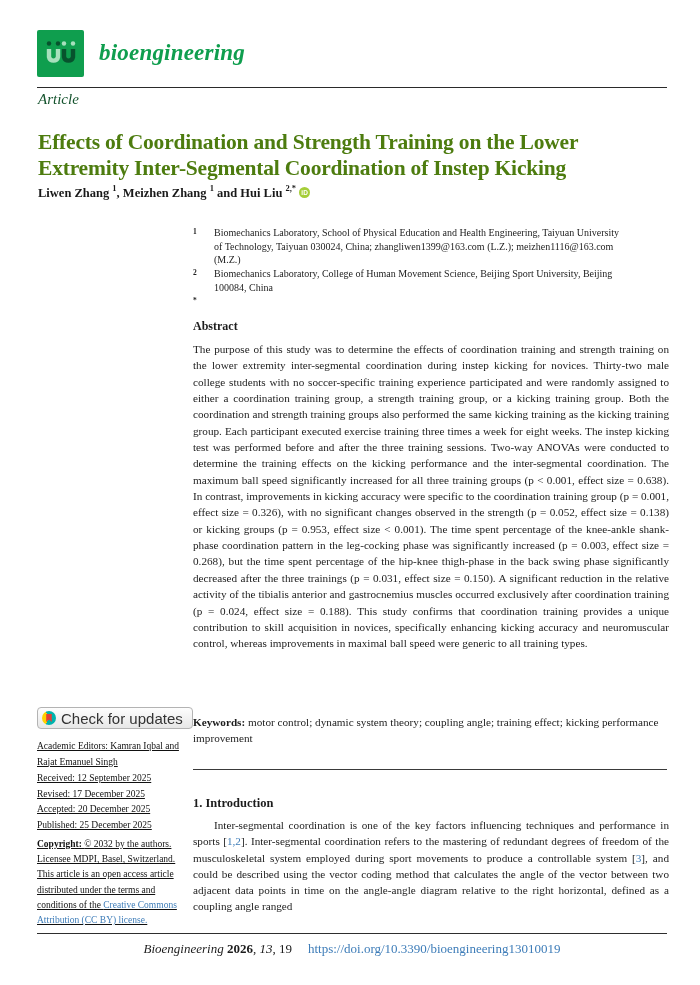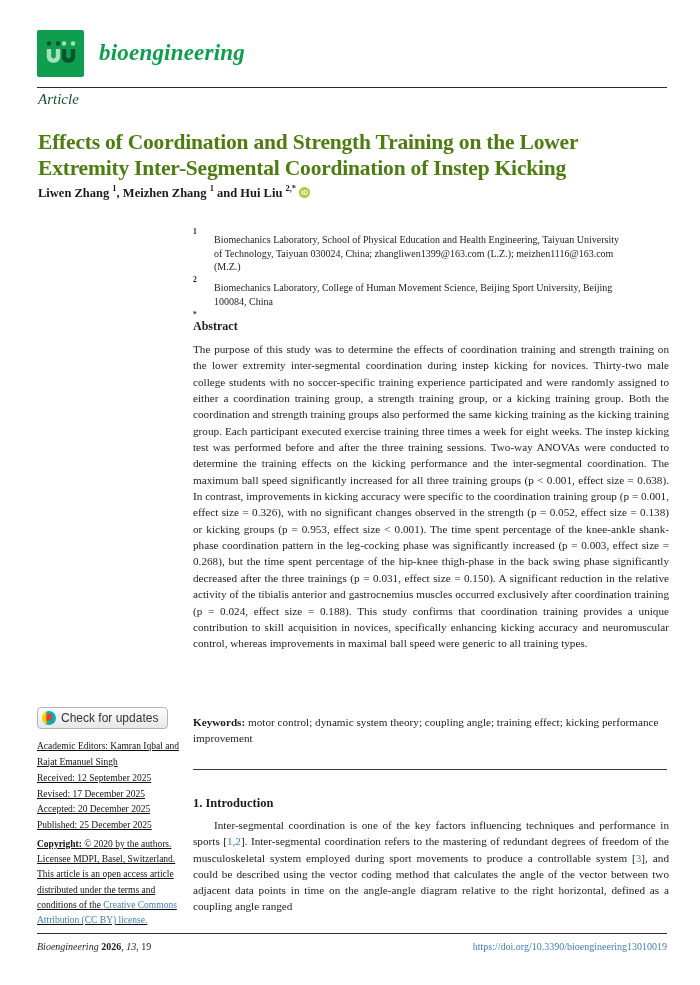--- a/index.html
+++ b/index.html
@@ -28,55 +28,55 @@
     font-size:21.5px;font-weight:bold;line-height:26px;letter-spacing:-0.2px;color:#4d7c0f;margin-top:17px;}
   .authors{position:absolute;left:38px;top:183px;font-size:12.5px;font-weight:bold;color:#191919;}
   .authors sup{font-size:8.5px;vertical-align:6px;}
   .orcid{display:inline-block;width:11px;height:11px;border-radius:50%;background:#a6ce39;
     color:#fff;font-family:"Liberation Sans",sans-serif;font-weight:bold;font-size:6.5px;
     line-height:11px;text-align:center;vertical-align:2px;margin-left:3px;font-style:normal;}
   
   .affiliations{position:absolute;left:193px;top:226px;width:470px;font-size:10px;line-height:13.6px;}
   .affil-row{display:flex;margin-bottom:0.5px;}
   .affil-marker{width:21px;flex:0 0 auto;font-size:7.5px;position:relative;top:-1px;font-weight:bold;}
-  .affil-text{width:412px;margin-top:7px;}
+  .affil-text{width:412px;}
   .abstract-heading{position:absolute;left:193px;top:319px;font-size:12px;font-weight:bold;}
   .abstract-text{position:absolute;left:193px;top:341px;width:476px;
     font-size:11.2px;line-height:16.35px;text-align:justify;}
   .keywords{position:absolute;left:193px;top:714px;width:476px;
     font-size:11.2px;line-height:16.35px;text-align:left;}
   .keywords .kw-label{font-weight:bold;}
   .hr-mid{position:absolute;left:193px;right:33px;top:769px;border-top:1.4px solid #3a3a3a;}
   .intro-heading{position:absolute;left:193px;top:796px;font-size:12.5px;font-weight:bold;}
   .intro-para{position:absolute;left:193px;top:817px;width:476px;
     font-size:11.2px;line-height:16.3px;text-align:justify;text-indent:21px;}
   .cite{color:var(--link);cursor:pointer;}
   
   .cfu-badge{position:absolute;left:37px;top:707px;height:22px;
     display:inline-flex;align-items:center;gap:5px;padding:0 9px 0 4px;
     border:1px solid #b3b3b3;border-radius:4px;
     background:linear-gradient(#fdfdfd,#e7e7e7);
-    font-family:"Liberation Sans",sans-serif;font-size:12px;color:#333;cursor:pointer;}
+    font-family:"Liberation Sans",sans-serif;font-size:15px;color:#333;cursor:pointer;}
   .cfu-icon{width:14px;height:14px;border-radius:50%;position:relative;flex:0 0 auto;
     background:conic-gradient(#00b3ad 0 205deg,#ffd100 205deg 335deg,#00b3ad 335deg);}
   .cfu-icon::after{content:"";position:absolute;left:4.2px;top:3px;width:5.6px;height:8px;
     background:#e2403a;clip-path:polygon(0 0,100% 0,100% 100%,50% 68%,0 100%);}
   .side{position:absolute;left:37px;width:142px;font-size:9.5px;line-height:15.5px;color:#111;text-decoration:underline;}
   .side-editors{top:739px;}
   .side-dates{top:771px;}
   .side-copyright{top:837px;line-height:15.2px;}
   .side-copyright .cp-label{font-weight:bold;}
   .side-link{color:var(--link);cursor:pointer;}
   
   .hr-bottom{position:absolute;left:37px;right:33px;top:933px;border-top:1.5px solid #2e2e2e;}
   .footer{position:absolute;left:37px;right:33px;top:941px;display:flex;
-    justify-content:space-between;font-size:10px;}
+    justify-content:center;font-size:13px;}
   .fj{font-style:italic;}
   .fy{font-weight:bold;}
-  .doi-link{color:var(--link);cursor:pointer;}
+  .doi-link{color:var(--link);cursor:pointer;padding-left:16px;}
 </style>
 </head>
 <body>
 
 <div class="header">
   <div class="logo-group">
     <div class="logo-square">
       <svg viewBox="0 0 47 47" width="47" height="47">
         <circle cx="12" cy="13.5" r="2.2" fill="#07522d"></circle>
         <circle cx="21" cy="13.5" r="2.2" fill="#07522d"></circle>
@@ -129,20 +129,20 @@
 
 <div class="side side-editors">Academic Editors: Kamran Iqbal and Rajat Emanuel Singh</div>
 
 <div class="side side-dates">
   <div>Received: 12 September 2025</div>
   <div>Revised: 17 December 2025</div>
   <div>Accepted: 20 December 2025</div>
   <div>Published: 25 December 2025</div>
 </div>
 
-<div class="side side-copyright"><span class="cp-label">Copyright: </span><span>© 2020 by the authors. Licensee MDPI, Basel, Switzerland. This article is an open access article distributed under the terms and conditions of the </span><span class="side-link">Creative Commons Attribution (CC BY) license.</span></div>
+<div class="side side-copyright"><span class="cp-label">Copyright: </span><span>© 2032 by the authors. Licensee MDPI, Basel, Switzerland. This article is an open access article distributed under the terms and conditions of the </span><span class="side-link">Creative Commons Attribution (CC BY) license.</span></div>
 
 <div class="hr-bottom"></div>
 
 <div class="footer">
   <div><span class="fj">Bioengineering </span><span class="fy">2026</span><span>, </span><span class="fj">13</span><span>, 19</span></div>
   <div class="doi-link">https://doi.org/10.3390/bioengineering13010019</div>
 </div>
 
 </body></html>

